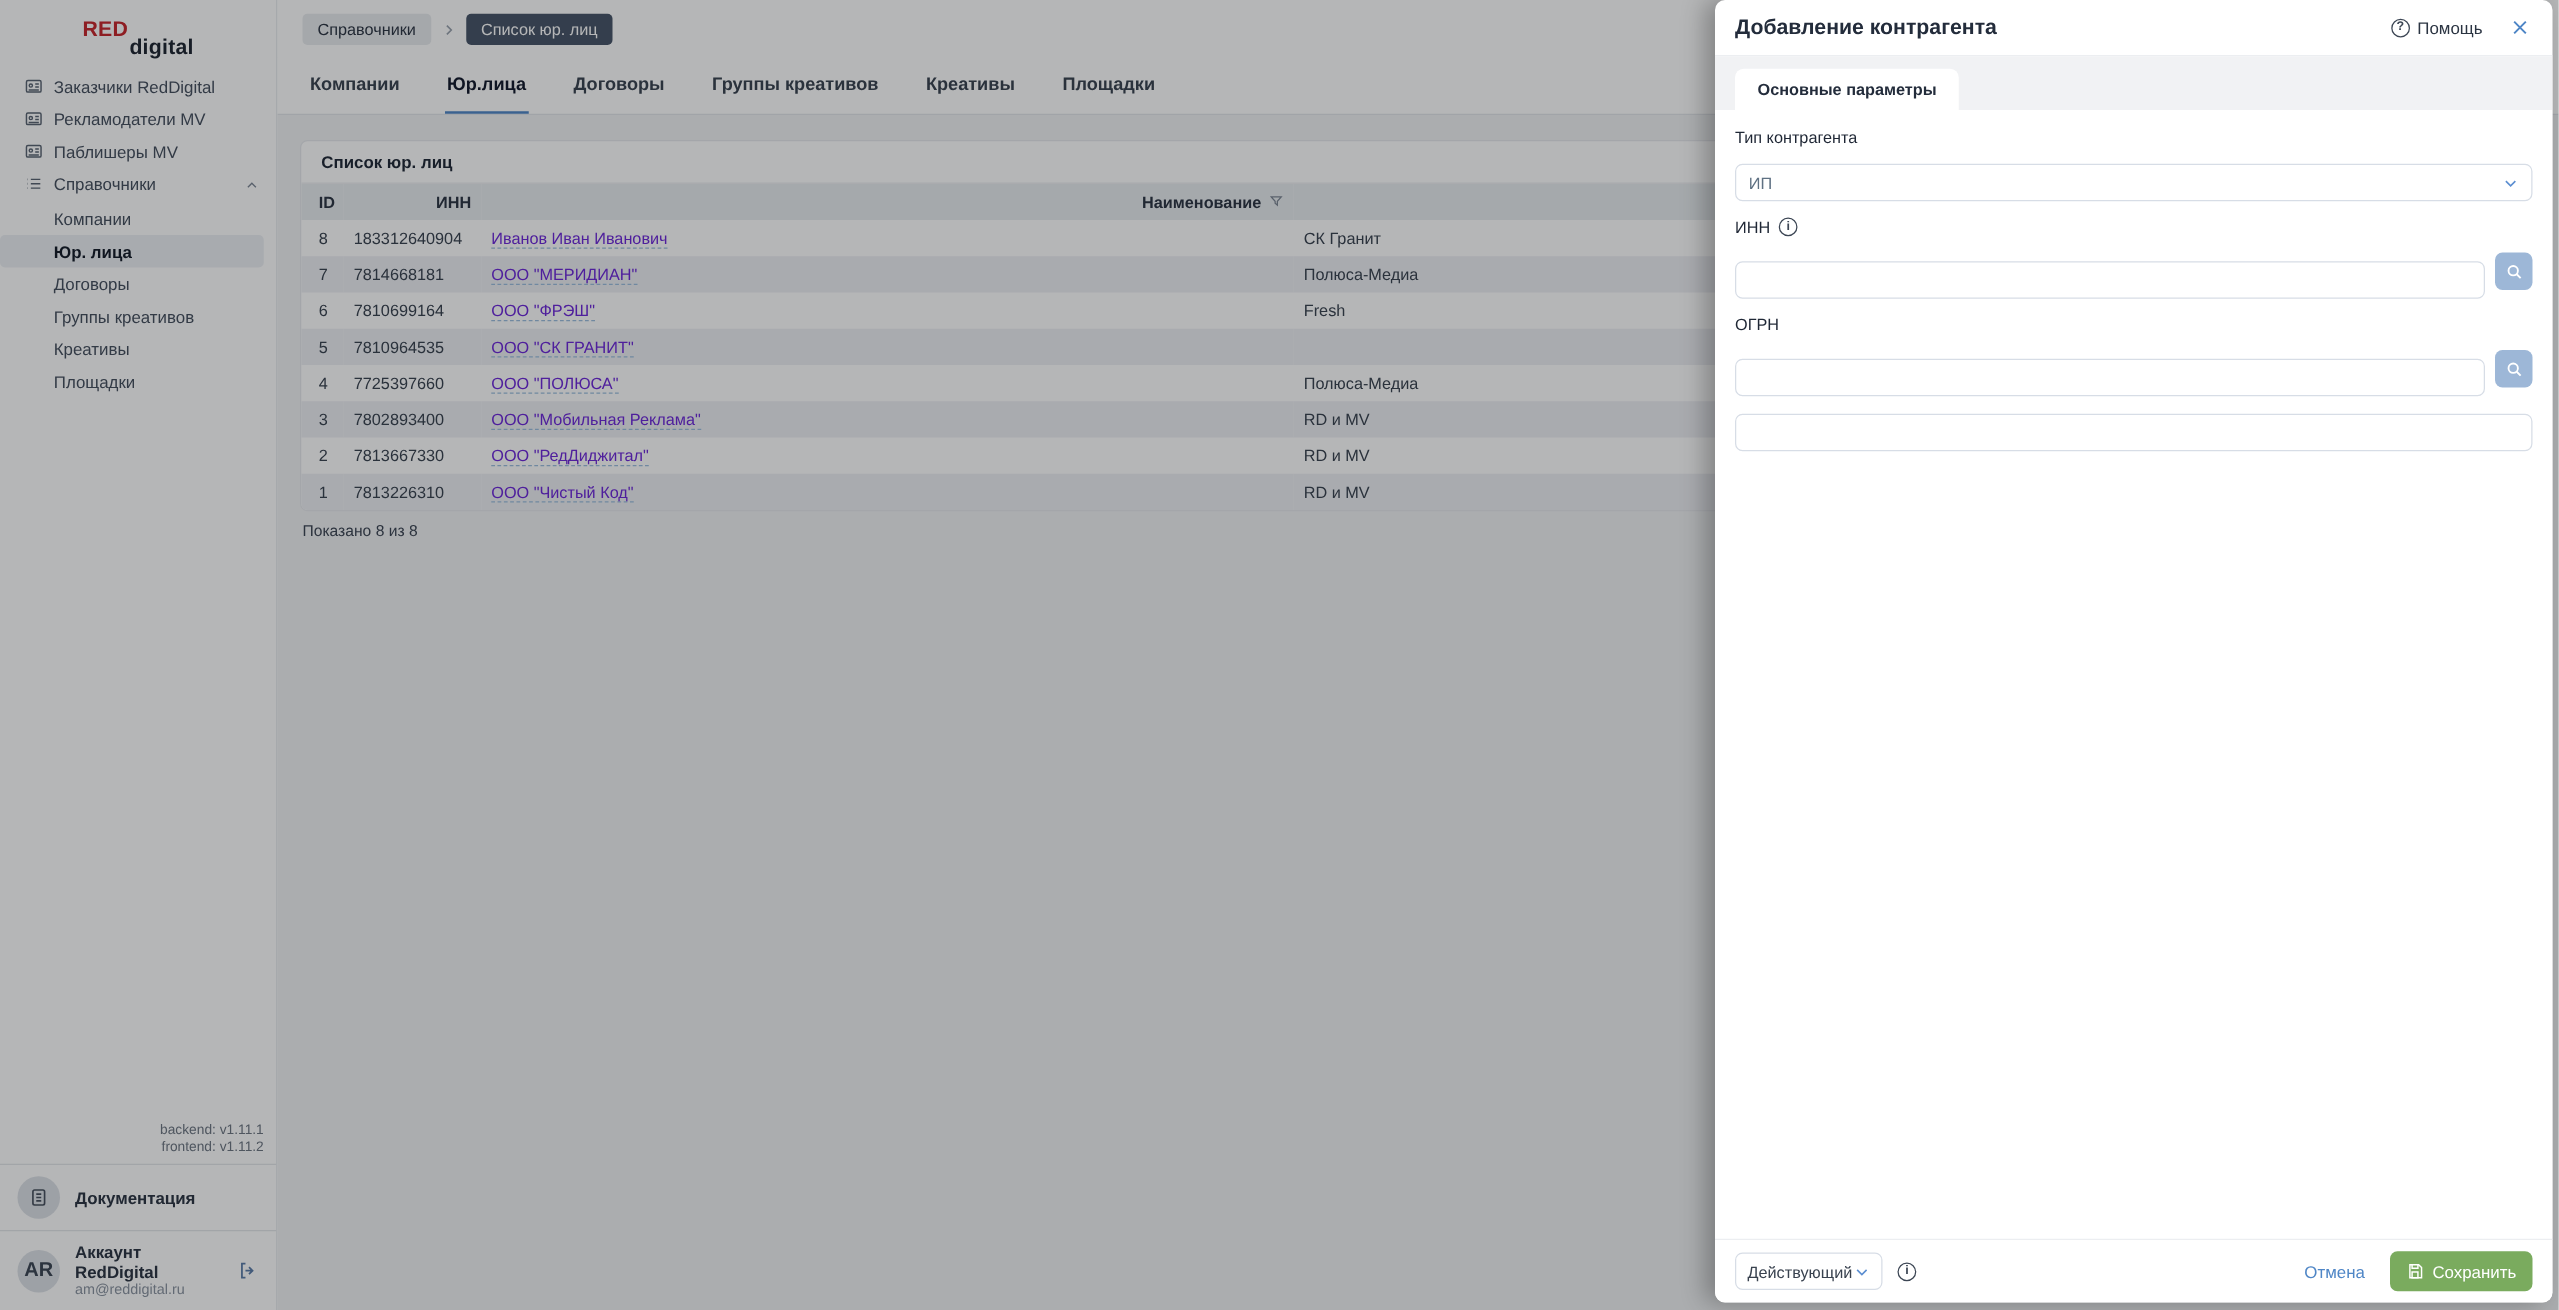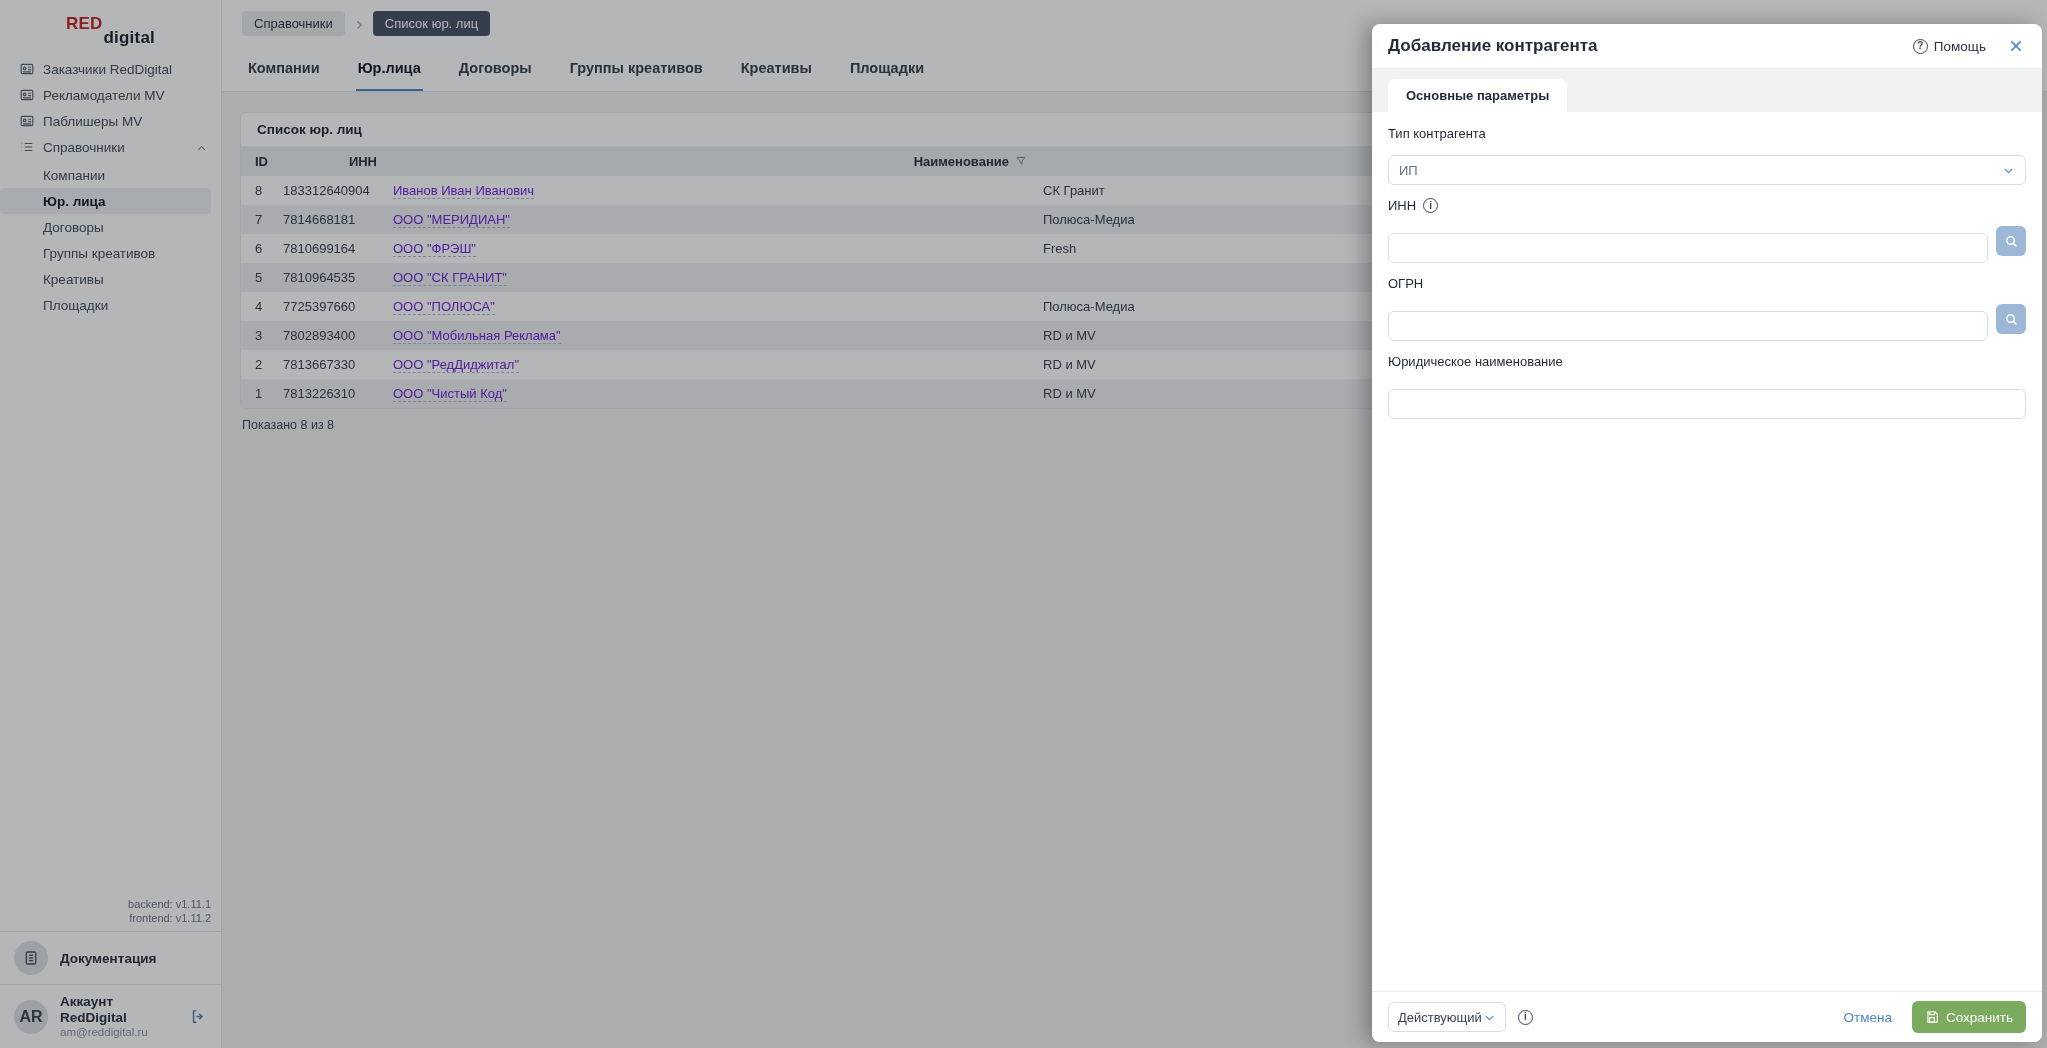--- a/index.html
+++ b/index.html
@@ -62,21 +62,21 @@
   .grid tbody tr:nth-child(even) { background:#eef0f4; }
   .col-id { width:34px; } .col-inn { width:110px; } .col-name { width:650px; }
   .cell-link { color:#6d28d9; text-decoration:none; border-bottom:1px dashed #9cbede; cursor:pointer; }
   .funnel { width:12px; height:12px; color:#7d8794; margin-left:6px; vertical-align:-1px; cursor:pointer; }
   .shown { font-size:12.5px; color:#3c4553; padding:9px 2px; }
 
   
   .overlay { position:absolute; inset:0; background:rgba(10,12,16,0.30); z-index:10; }
 
   
-  .drawer { position:absolute; top:24px; right:5px; bottom:6px; width:670px; background:#ffffff;
+  .drawer { position:absolute; top:0; right:5px; bottom:6px; width:670px; background:#ffffff;
             border-radius:8px; z-index:20; box-shadow:-8px 0 20px rgba(0,0,0,.28);
             display:flex; flex-direction:column; overflow:hidden; }
   .drawer-head { display:flex; align-items:center; padding:12px 18px 12px 16px; border-bottom:1px solid #eceef1; }
   .drawer-title { font-size:17px; font-weight:bold; color:#232c3b; flex:1; }
   .help { display:flex; align-items:center; gap:6px; font-size:13.5px; color:#2b3442; cursor:pointer; }
   .qcircle, .icircle { width:15px; height:15px; border:1.4px solid #3c4654; border-radius:50%;
             display:inline-flex; align-items:center; justify-content:center;
             font-size:10px; font-weight:bold; color:#3c4654; line-height:1; }
   .drawer-close { margin-left:22px; color:#4f86c6; cursor:pointer; width:16px; height:16px; }
   .tabstrip { background:#f1f2f4; padding:10px 0 0 16px; display:flex; }
@@ -353,21 +353,20 @@
       <div class="input-row">
         <input class="finput" type="text" style="">
         <button class="search-btn">
           <svg viewBox="0 0 24 24" fill="none" stroke="currentColor" stroke-width="2.4">
               <circle cx="10.5" cy="10.5" r="6"></circle>
               <path d="M15 15l5 5"></path>
             </svg>
         </button>
       </div>
 
-      <div class="flabel">Юридическое наименование</div>
       <input class="finput" type="text" style="">
     </div>
 
     <div class="drawer-foot">
       <div class="status-select">
         <span class="grow">Действующий</span>
         <span class="chev-blue">
           <svg viewBox="0 0 24 24" fill="none" stroke="currentColor" stroke-width="2.4">
               <path d="M5 9l7 7 7-7"></path>
             </svg>

